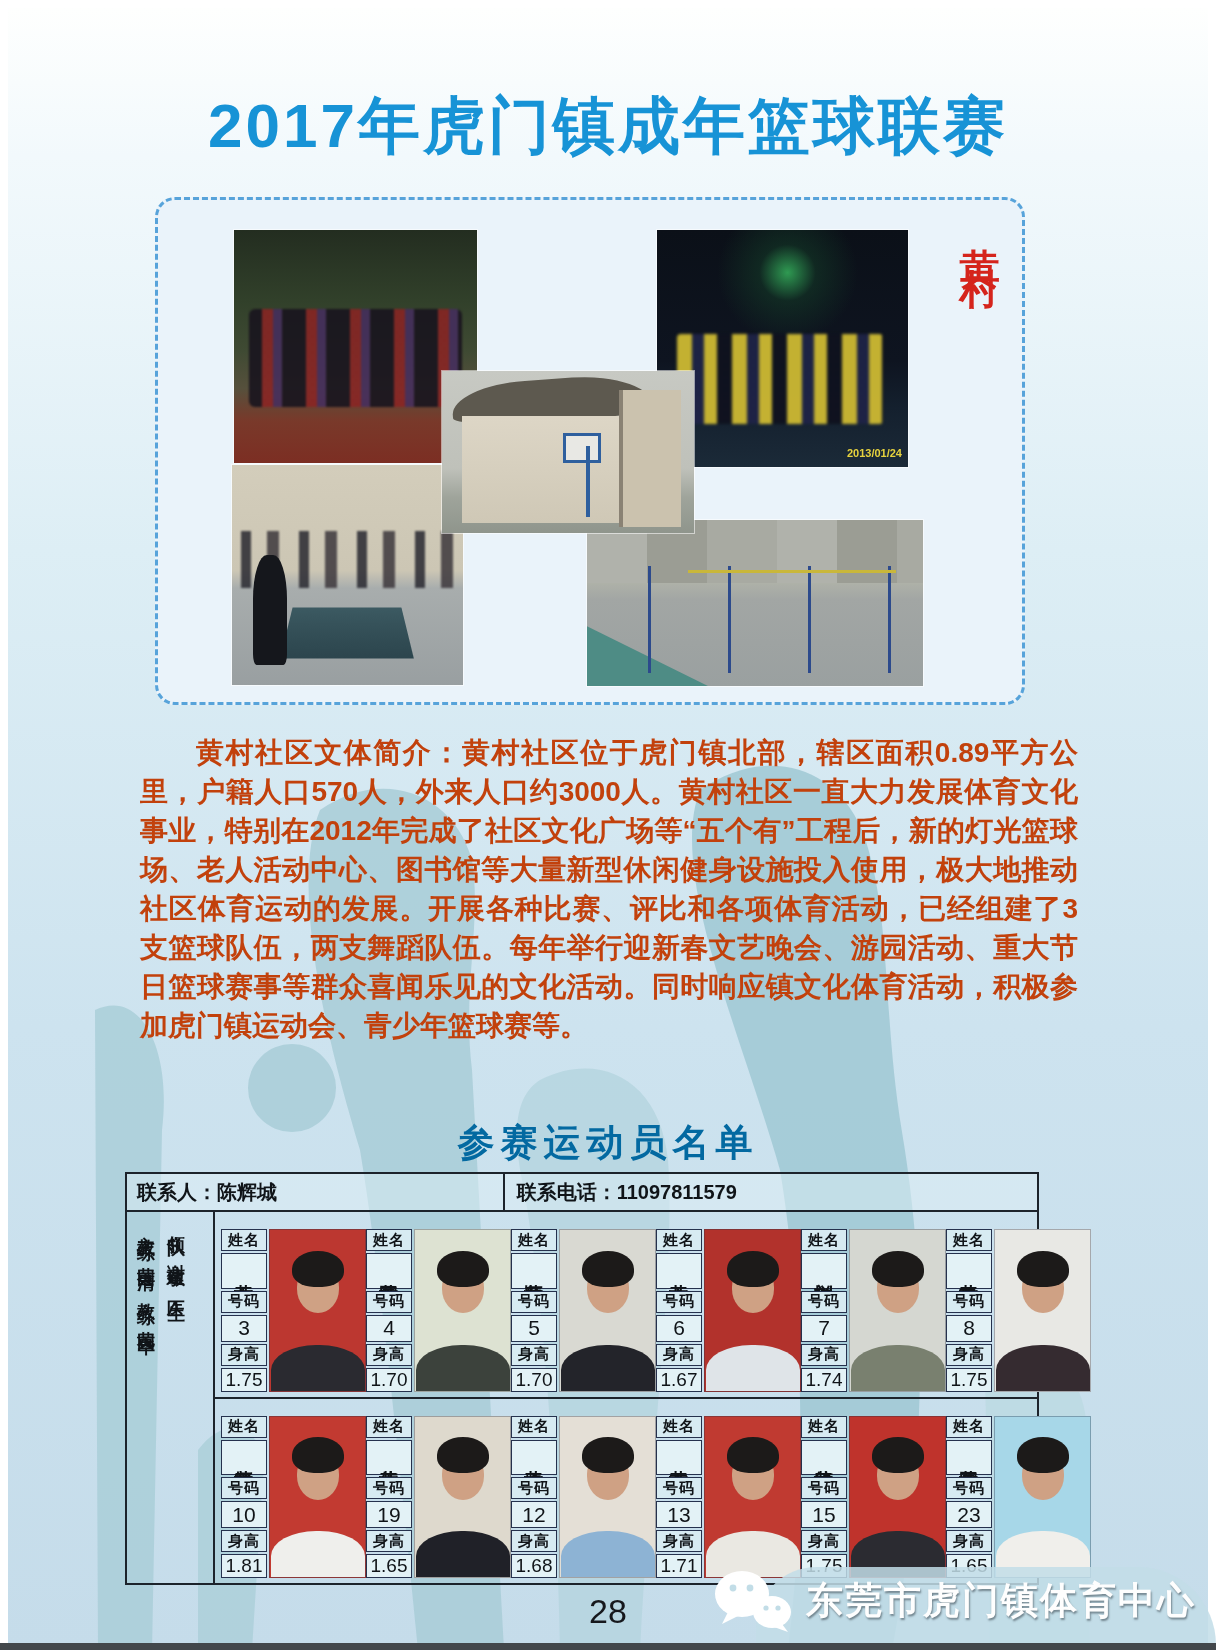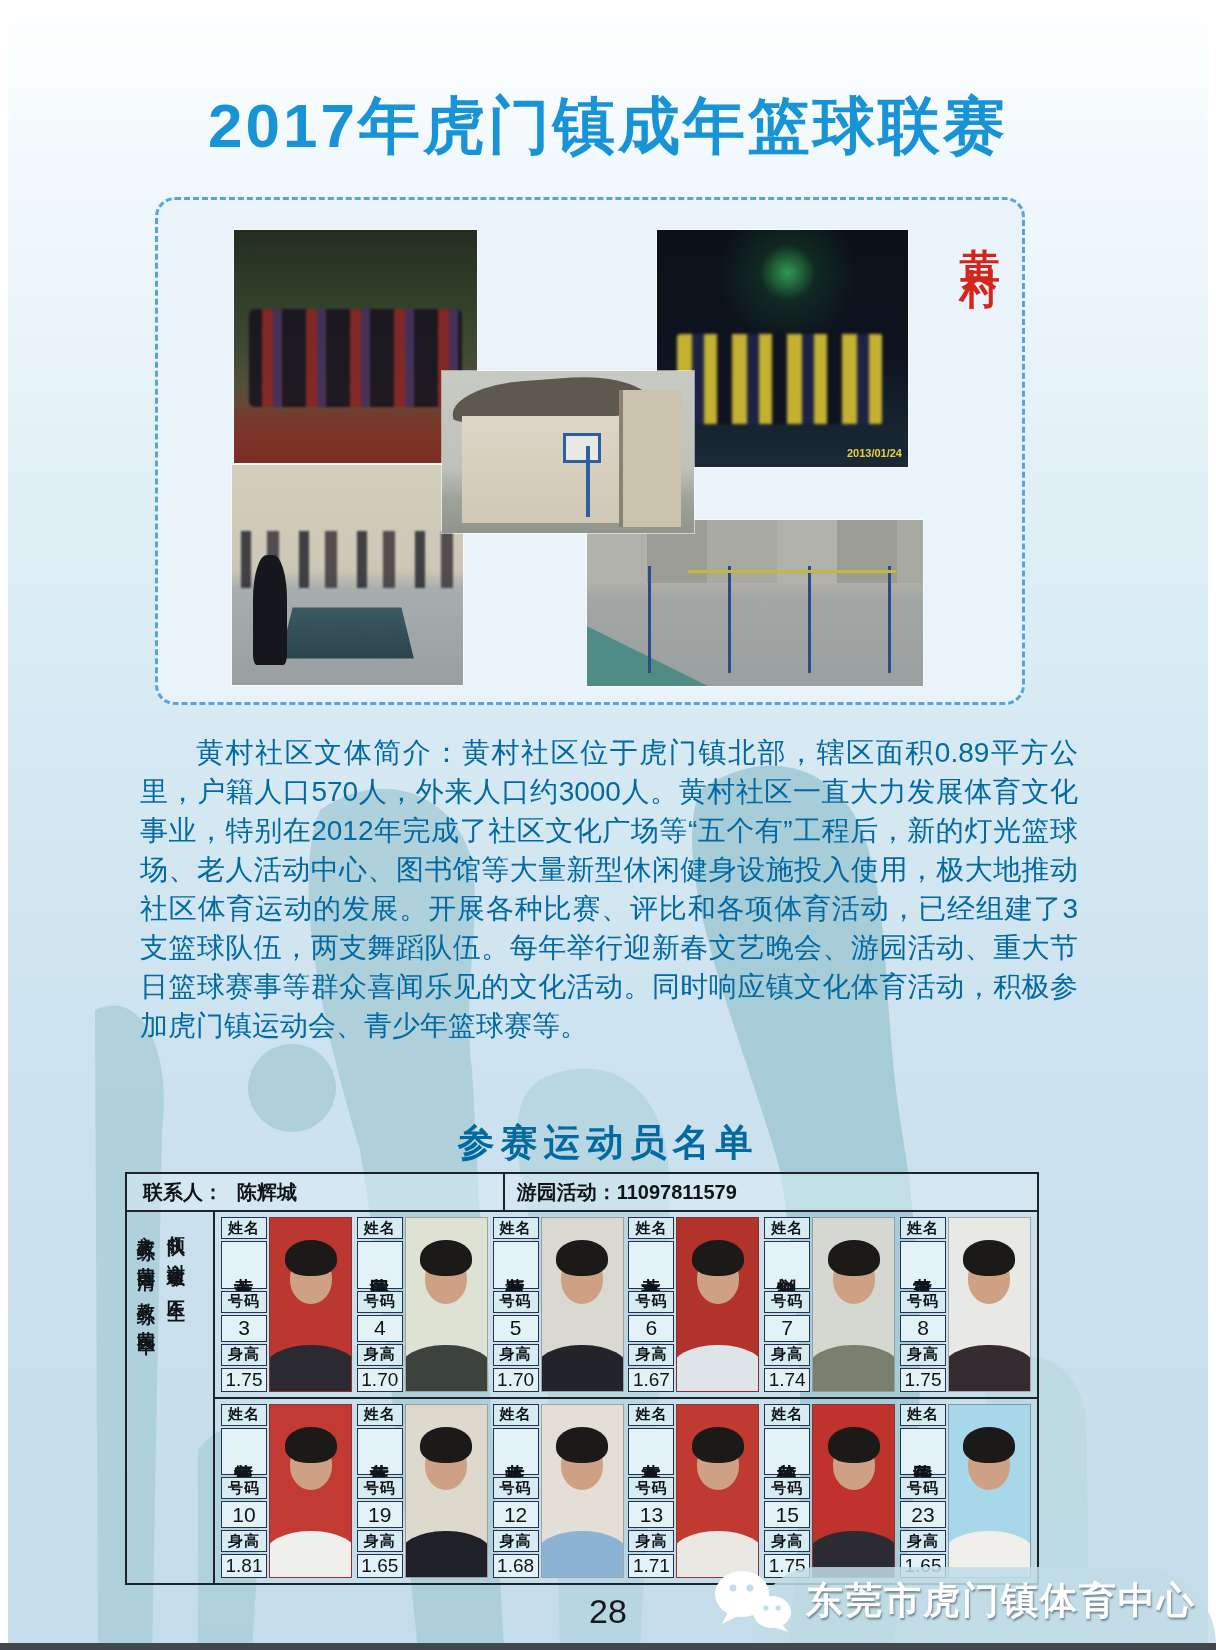--- a/index.html
+++ b/index.html
@@ -52,43 +52,43 @@
        background:linear-gradient(180deg,#b6b8b0 0%,#aeb1a8 38%,#a2a6a4 48%,#9aa0a0 100%);}
   .ph5 .bldg{position:absolute;left:0;top:0;width:100%;height:38%;
        background:repeating-linear-gradient(90deg,#b0b2ab 0 60px,#9b9d94 60px 120px,#a8aaa2 120px 190px);}
   .ph5 .court{position:absolute;left:0;bottom:0;width:36%;height:36%;background:#4e8c85;clip-path:polygon(0 100%,0 0,100% 100%);}
   .ph5 .posts{position:absolute;left:8%;right:4%;top:28%;height:64%;
        background:repeating-linear-gradient(90deg,transparent 0 34px,#2c4a8c 34px 37px,transparent 37px 80px);}
   .ph5 .bar{position:absolute;left:30%;top:30%;width:62%;height:3px;background:#c9b73a;}
 
   
   .intro{position:absolute;left:140px;top:733px;width:938px;z-index:3;margin:0;
-         font-size:28px;line-height:39px;color:#0369a1;font-weight:normal;text-align:justify;text-indent:2em;}
+         font-size:28px;line-height:39px;color:#c2410c;font-weight:bold;text-align:justify;text-indent:2em;}
 
   
   .roster-heading{position:absolute;top:1118px;left:0;width:100%;text-align:center;z-index:3;
                   font-size:37px;font-weight:bold;color:#0369a1;letter-spacing:6px;}
   .roster-table{position:absolute;left:125px;top:1172px;width:914px;height:413px;z-index:3;
                 border:2px solid #1c232b;display:flex;flex-direction:column;box-sizing:border-box;}
   .rt-header{height:36px;flex:none;display:flex;border-bottom:2px solid #1c232b;
              font-size:20px;font-weight:bold;color:#101418;background:rgba(224,239,246,.5);}
-  .rt-h-left{width:41.5%;border-right:2px solid #1c232b;display:flex;align-items:center;padding-left:16px;box-sizing:border-box;gap:14px;}
+  .rt-h-left{width:41.5%;border-right:2px solid #1c232b;display:flex;align-items:center;padding-left:10px;box-sizing:border-box;}
   .rt-h-right{flex:1;display:flex;align-items:center;padding-left:12px;}
   .rt-body{flex:1;display:flex;min-height:0;}
   .rt-staff{width:88px;flex:none;border-right:2px solid #1c232b;display:flex;gap:12px;
             padding:10px 4px 10px 10px;box-sizing:border-box;}
   .staff-col{display:flex;flex-direction:column;}
   .staff-item{writing-mode:vertical-rl;text-orientation:upright;font-size:18px;font-weight:bold;
               color:#101418;letter-spacing:3px;line-height:1;}
   .staff-col .staff-item + .staff-item{margin-top:28px;}
   .rt-rows{flex:1;display:flex;flex-direction:column;min-width:0;}
   .rt-row{flex:1;display:flex;justify-content:space-between;padding:5px 6px;min-height:0;}
   .rt-row + .rt-row{border-top:2px solid #1c232b;}
 
-  .player-card{display:flex;width:131px;flex:none;}
+  .player-card{display:flex;width:145px;flex:none;margin-top:12px;}
   .pc-labels{width:46px;flex:none;display:flex;flex-direction:column;gap:2px;}
   .pc-cell{display:flex;align-items:center;justify-content:center;color:#101418;
            border:1.5px solid #25314d;box-sizing:border-box;}
   .pc-lab{height:22px;flex:none;font-size:15px;font-weight:bold;letter-spacing:1px;background:#d7ebf2;}
   .pc-name{flex:1;writing-mode:vertical-rl;text-orientation:upright;font-size:19px;font-weight:bold;
            background:#e3f2f6;letter-spacing:2px;line-height:1;}
   .pc-num{height:27px;flex:none;font-size:21px;background:#e3f2f6;}
   .pc-height{height:24px;flex:none;font-size:19px;background:#e3f2f6;}
   .pc-photo{flex:1;margin-left:2px;position:relative;overflow:hidden;border:1px solid rgba(40,50,70,.35);}
   .pc-photo .hair{position:absolute;left:50%;top:13%;width:52px;height:36px;margin-left:-26px;
@@ -159,21 +159,21 @@
 
   <div class="roster-heading">参赛运动员名单</div>
 
   <div class="roster-table">
     <div class="rt-header">
       <div class="rt-h-left">
         <span>联系人：</span>
         <span>陈辉城</span>
       </div>
       <div class="rt-h-right">
-        <span>游园活动：</span>
+        <span>联系电话：</span>
         <span>11097811579</span>
       </div>
     </div>
     <div class="rt-body">
       <div class="rt-staff">
         <div class="staff-col">
           <div class="staff-item">
             <span>主教练：</span><span>黄国清</span>
           </div>
           <div class="staff-item">

